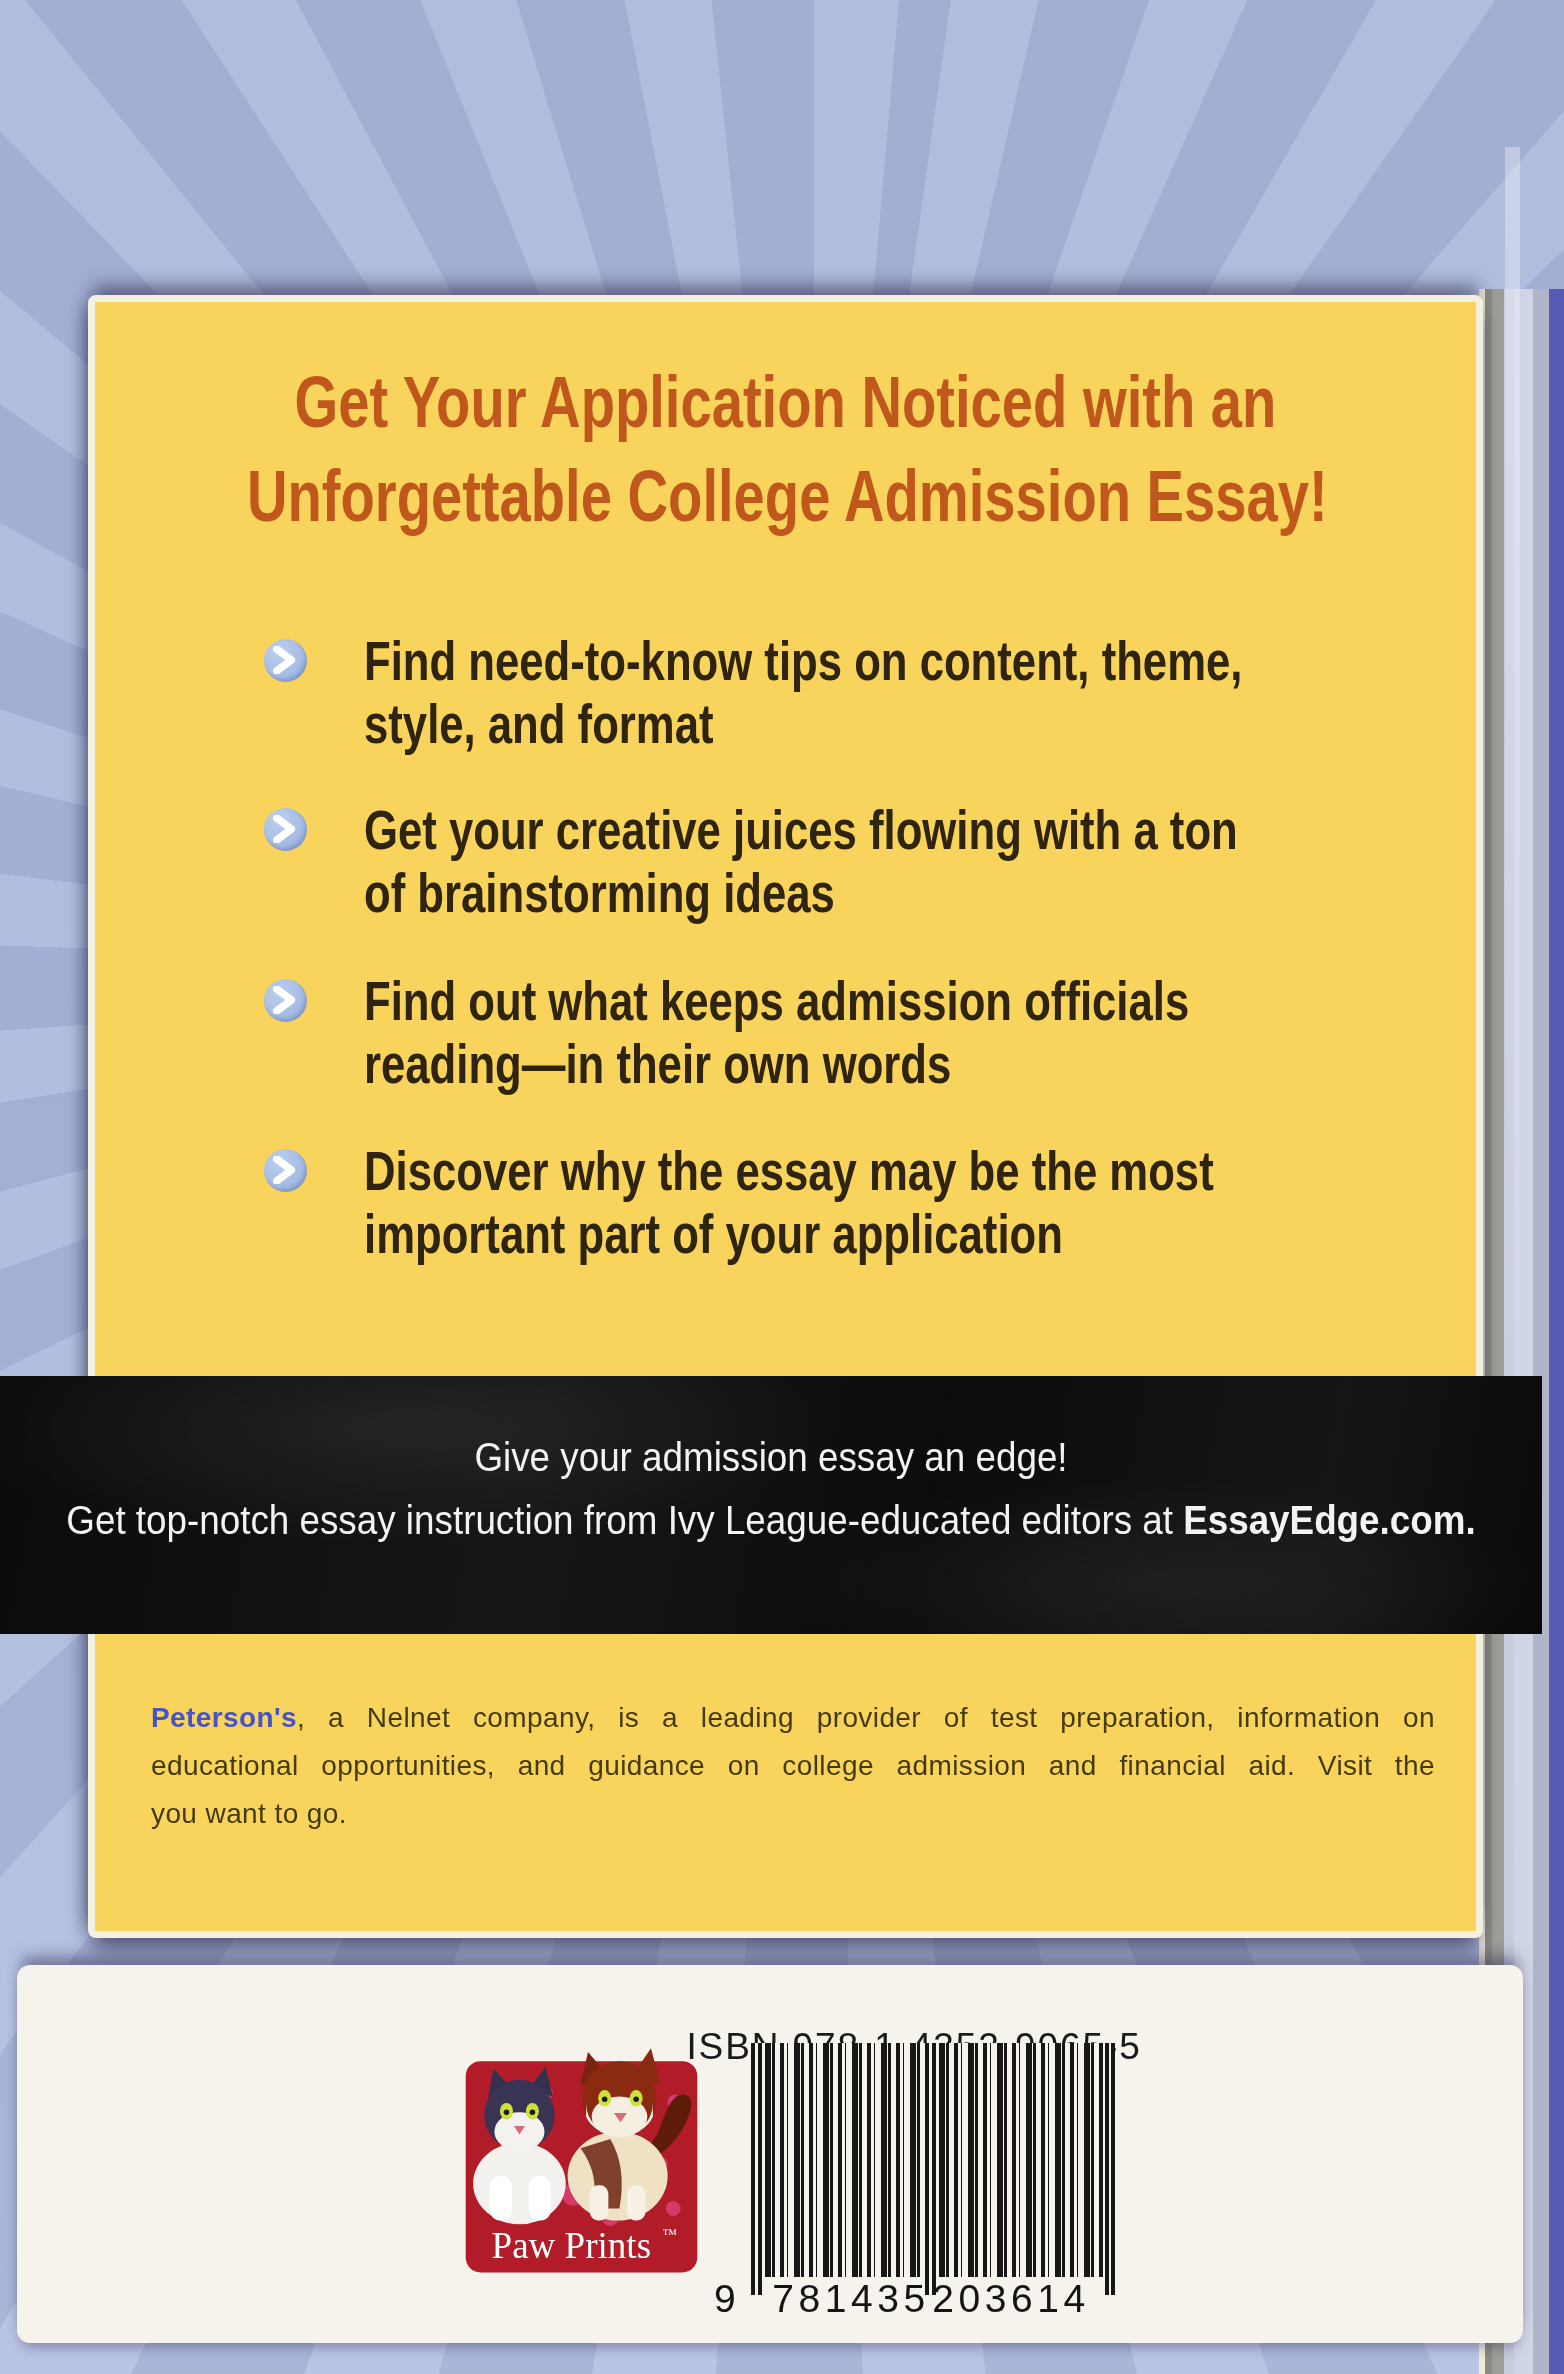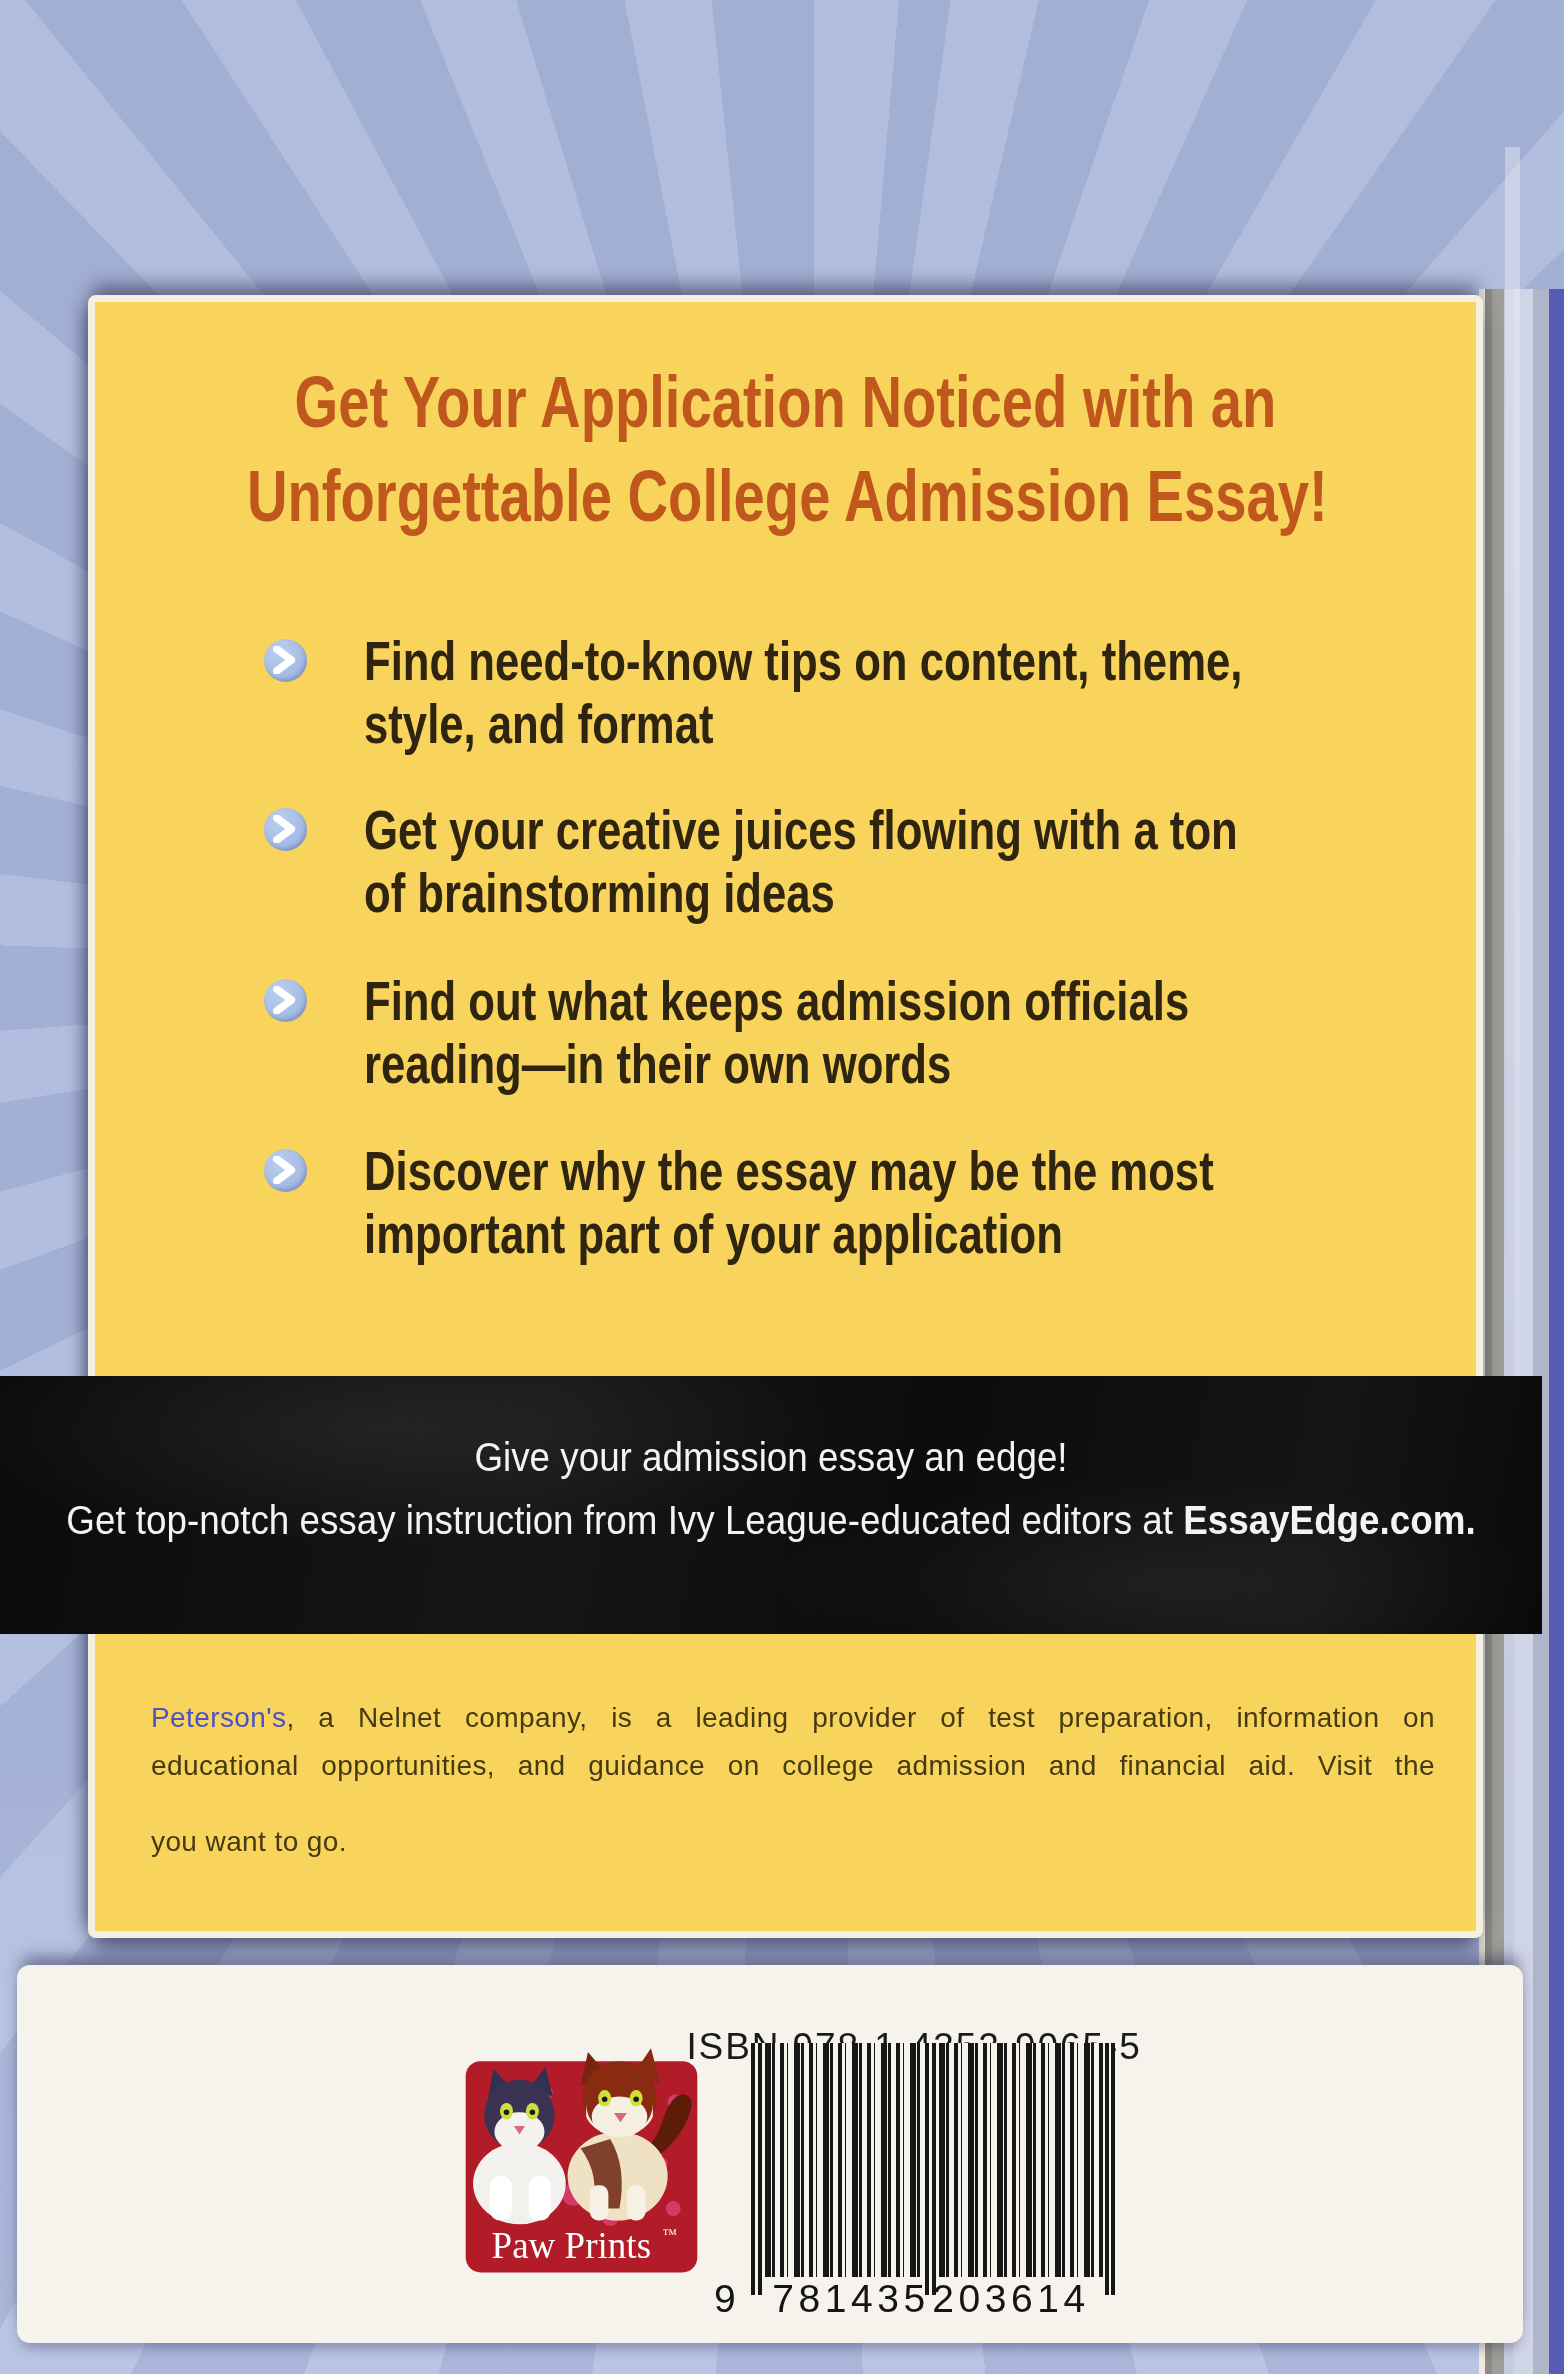--- a/index.html
+++ b/index.html
@@ -82,22 +82,22 @@
   .banner-line1{ top:59px; font-size:40px; }
   .banner-line2{ top:122px; font-size:40px; }
   .banner-line2 b{ font-weight:bold; }
 
   
   .publisher{
     left:151px; top:1694px; width:1284px;
     font-size:28px; line-height:48px; color:#453a10; letter-spacing:0.4px;
   }
   .pub-line{ text-align:justify; text-align-last:justify; white-space:nowrap; }
-  .pub-line.last{ text-align:left; text-align-last:left;margin-top:28px; }
-  .pub-blue{ color:#4853c8; font-weight:normal; }
+  .pub-line.last{ text-align:left; text-align-last:left; }
+  .pub-blue{ color:#4853c8; font-weight:bold; }
 
   
   .white-box{
     left:16.7px; top:1965px; width:1506px; height:378px;
     background:#f5f3ec; border-radius:13px;
     box-shadow:0 -13px 15px -5.6px rgba(45,40,75,.5), 0 9.3px 13px -5.6px rgba(45,40,75,.4);
   }
   .isbn{
     left:543px; top:2004px; width:742px; text-align:center;
     font-size:37px; color:#1a1a1a; letter-spacing:1.9px; font-weight:normal;

